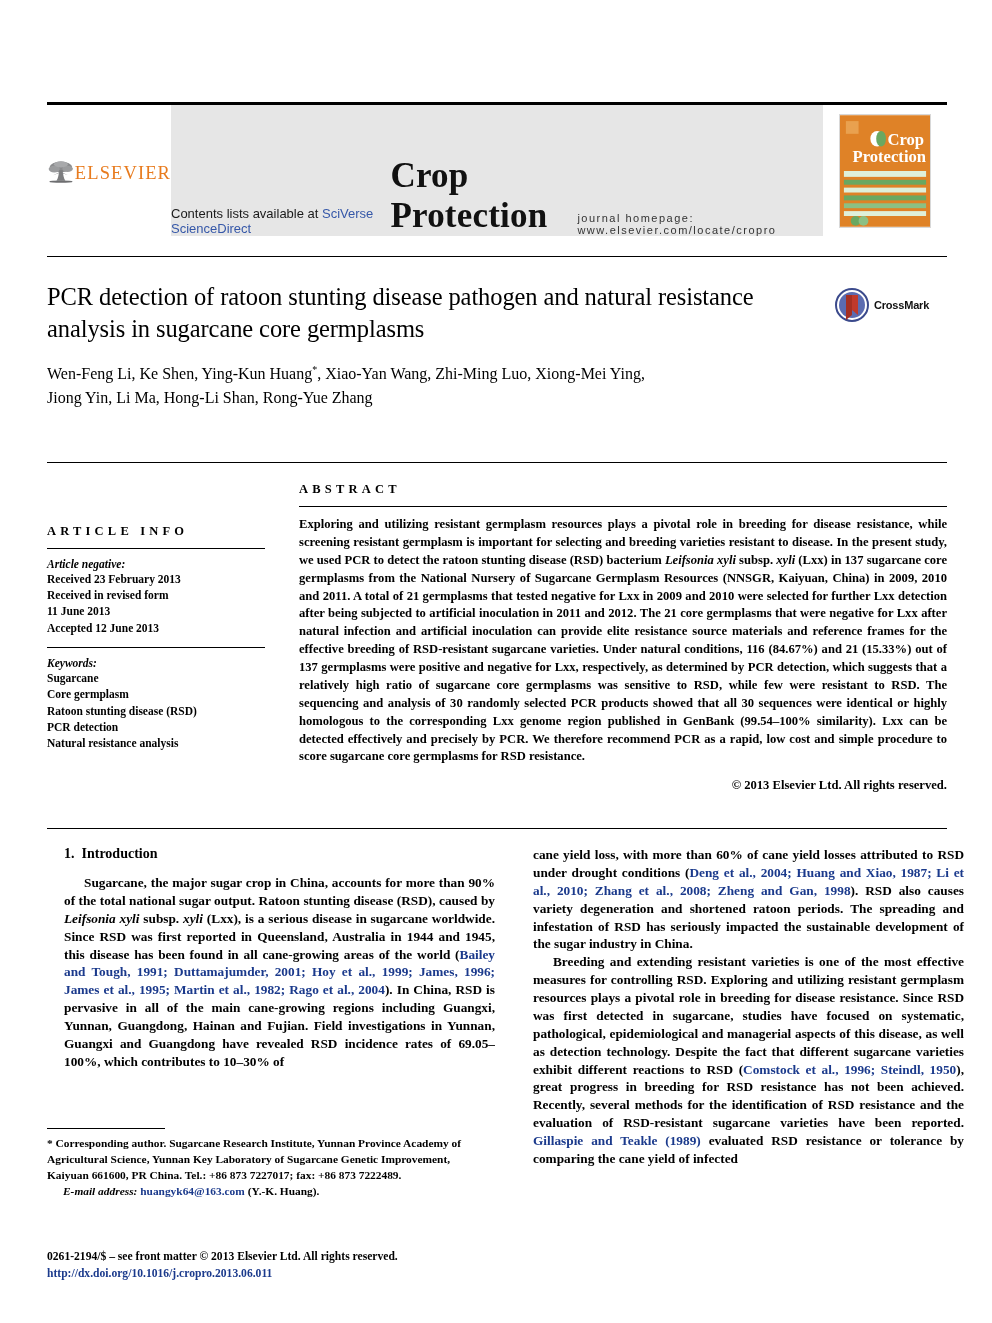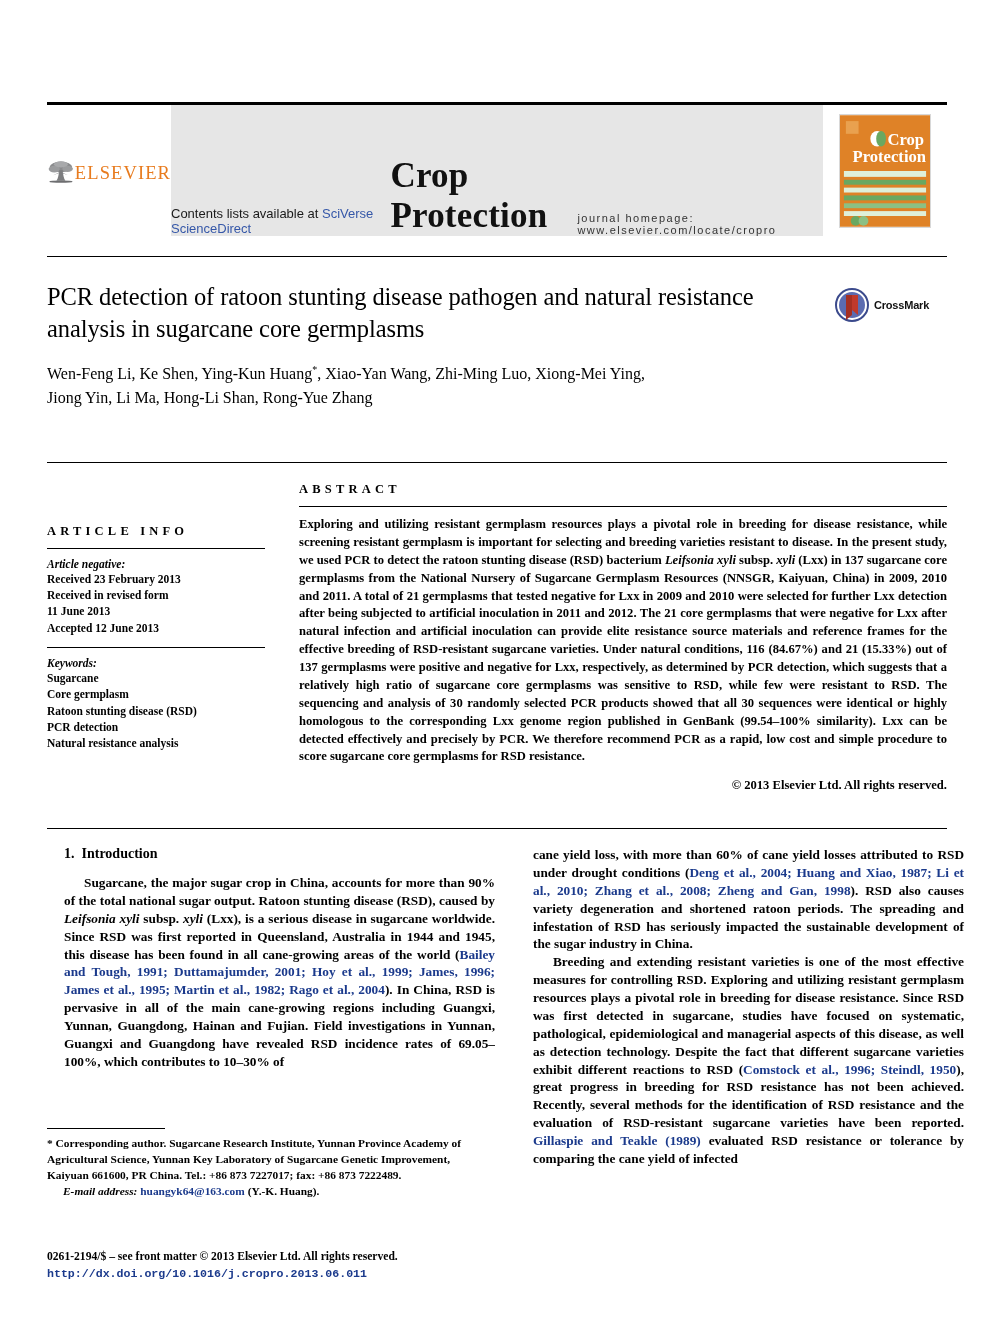--- a/index.html
+++ b/index.html
@@ -325,21 +325,20 @@
     position: absolute;
     top: 1248px;
     left: 47px;
     width: 500px;
     font-size: 11.6px;
     font-weight: bold;
     line-height: 1.5;
   }
   .imprint .doi {
     color: #1b3a8c;
-    font-family: Liberation Mono, monospace;
   }
 </style>
 </head>
 <body>
 
 <div class="page">
 
 
   <div class="masthead">
     <div class="masthead-inner">

